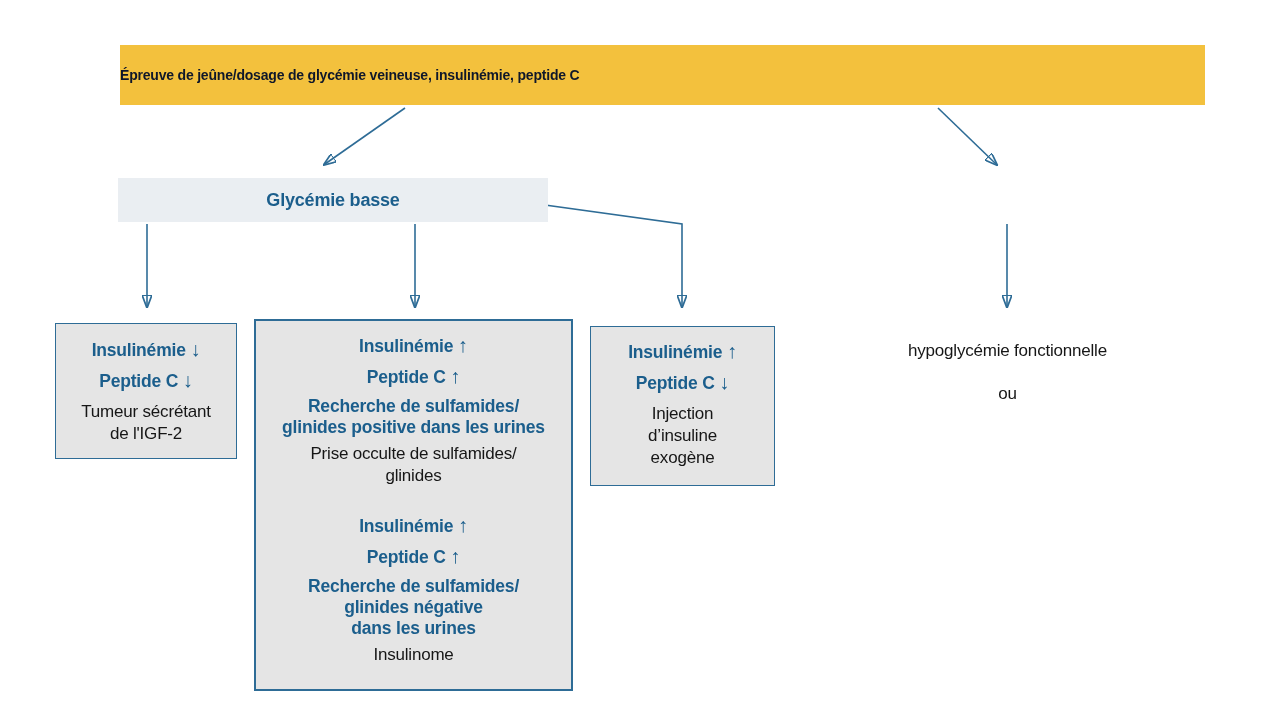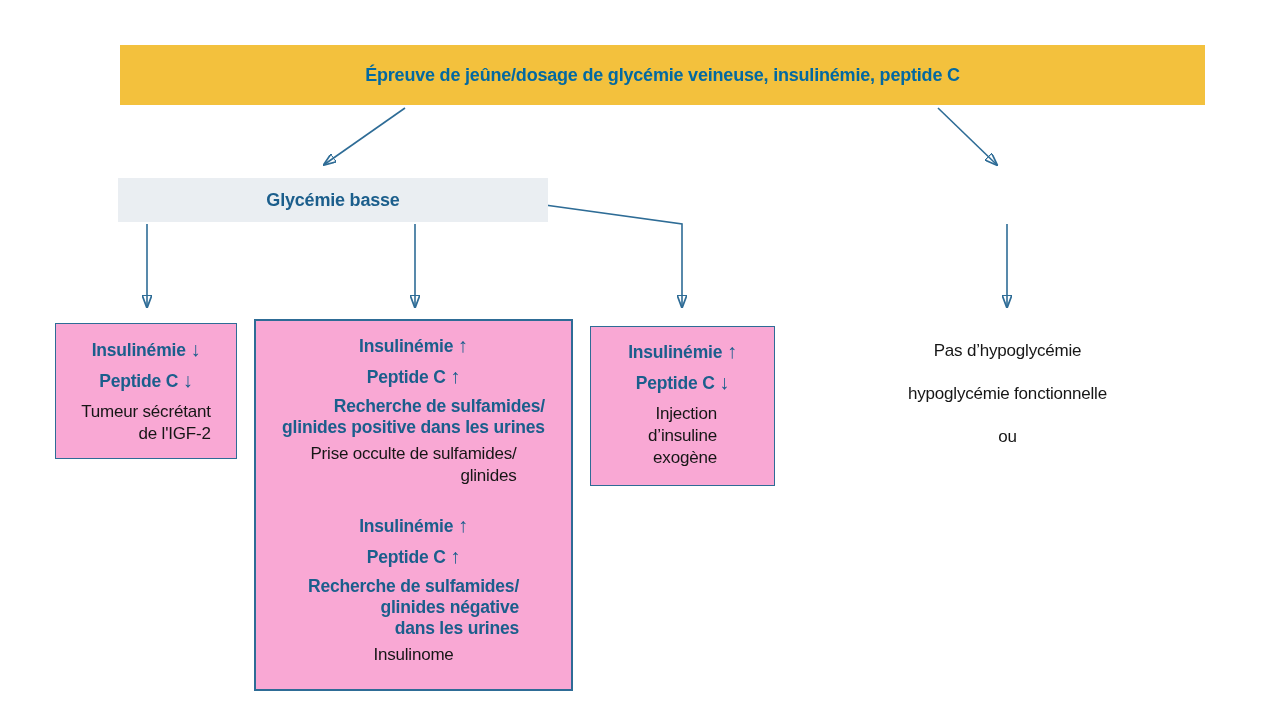--- a/index.html
+++ b/index.html
@@ -6,35 +6,35 @@
   .canvas {
     position:relative; width:1280px; height:718px; background:#ffffff;
     font-family:"Liberation Sans", sans-serif; overflow:hidden;
     letter-spacing:-0.2px;
   }
   svg.connectors { position:absolute; left:0; top:0; width:1280px; height:718px; }
   svg.connectors path { stroke:#2E6C96; stroke-width:1.6; fill:none; }
 
   .banner {
     position:absolute; left:120px; top:45px; width:1085px; height:60px;
-    background:#F3C13D; display:flex; align-items:center; justify-content:center;
-    color:#0369a1; font-weight:bold; font-size:18px;
+    background:#F3C13D; display:flex; align-items:center; 
+    color:#0f172a; font-weight:bold; font-size:14px;
   }
   .subheader {
     position:absolute; top:178px; height:44px; background:#EAEEF2;
     display:flex; align-items:center; justify-content:center;
     color:#1B5E8C; font-weight:bold; font-size:18px;
   }
   .subheader.low    { left:118px; width:430px; }
   .subheader.normal { left:807px; width:398px; }
 
   .node {
-    position:absolute; background:#f9a8d4; border:1.5px solid #2E6C96;
+    position:absolute; background:#e5e5e5; border:1.5px solid #2E6C96;
     box-sizing:border-box; display:flex; flex-direction:column;
-    align-items:center; text-align:right;
+    align-items:center; text-align:center;
   }
   .node.igf2     { left:55px;  top:323px; width:182px; height:136px; padding-top:10px; }
   .node.middle   { left:254px; top:319px; width:319px; height:372px; padding-top:9px; border-width:2px; }
   .node.exogene  { left:590px; top:326px; width:185px; height:160px; padding-top:9px; }
 
   .marker { color:#1B5E8C; font-weight:bold; font-size:17.5px; line-height:30px; white-space:nowrap; }
   .marker .arr { font-weight:400; font-size:20px; letter-spacing:0; }
   .finding {
     color:#1B5E8C; font-weight:bold; font-size:17.5px; line-height:21px;
     white-space:pre-line; margin-top:4px;
@@ -132,18 +132,17 @@
     <div class="marker">
       <span>Peptide C</span>
       <span class="arr">↓</span>
     </div>
     <div class="diagnosis">Injection
 d’insuline
 exogène</div>
   </div>
 
   <div class="outcome-plain">
-    <div class="line">Pas d’hypoglycémie</div>
     <div class="line">hypoglycémie fonctionnelle</div>
     <div class="line">ou</div>
   </div>
 
 </div>
 
 </body></html>

